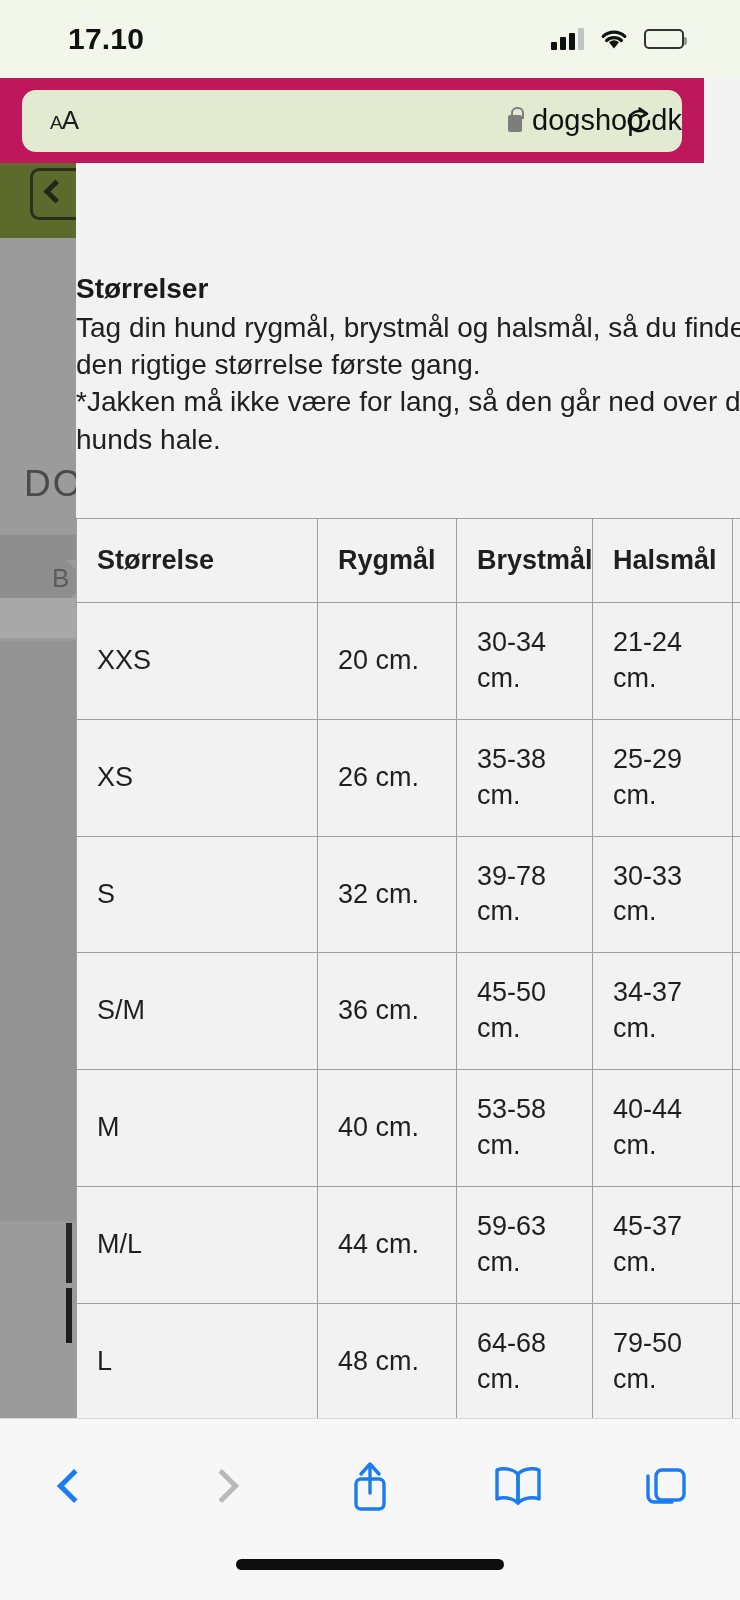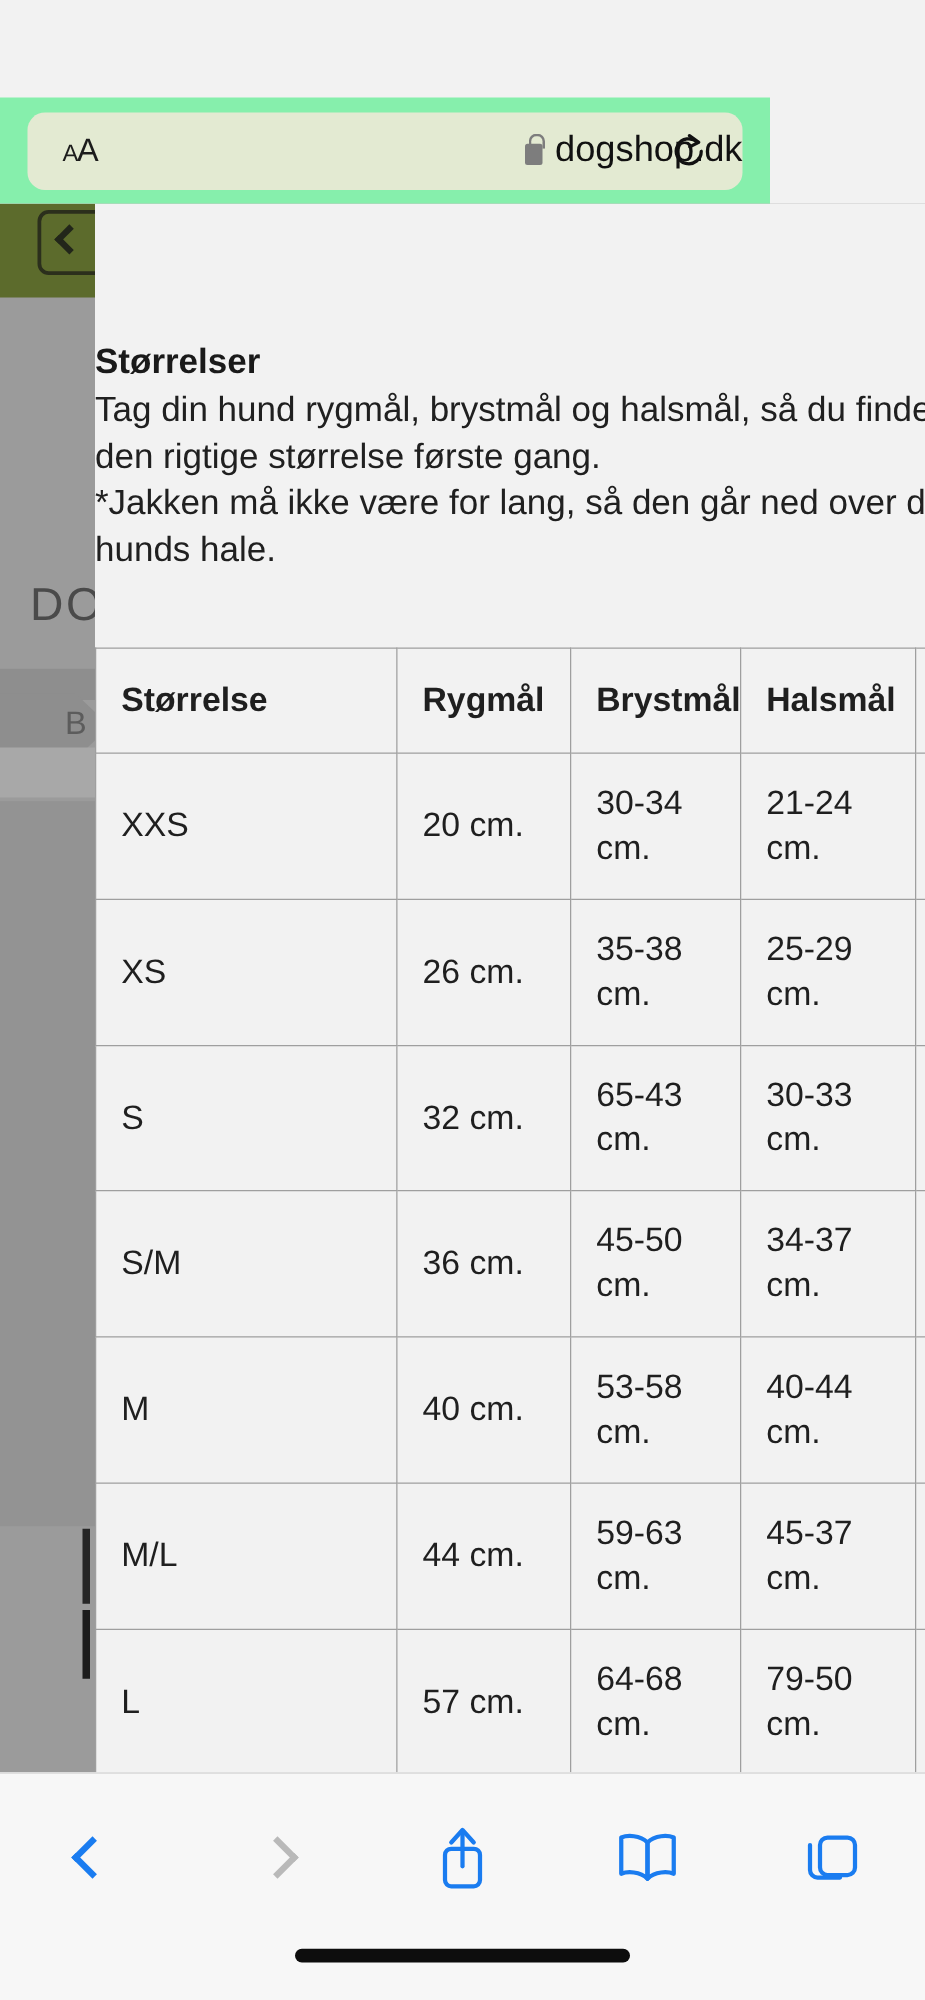--- a/index.html
+++ b/index.html
@@ -43,22 +43,22 @@
   }
   .battery .level { height: 100%; width: 48%; background: #111; border-radius: 2px; }
   .battery:after {
     content: ""; position: absolute; right: -5px; top: 6px;
     width: 3px; height: 8px; background: #9a9a9a; border-radius: 0 2px 2px 0;
   }
 
   
   .urlbar-wrap {
     position: absolute; top: 78px; left: 0;
-    width: 616px; height: 85px;
-    background: #86efac;
+    width: 704px; height: 85px;
+    background: #be185d;
     display: flex; align-items: center;
   }
   .urlbar {
     margin: 0 22px; width: 696px; height: 62px;
     background: #e3ead2; border-radius: 14px;
     display: flex; align-items: center; justify-content: space-between;
     padding: 0 28px;
     position: relative;
   }
   .aa { font-size: 26px; color: #1c1c1c; letter-spacing: -1px; }
@@ -206,20 +206,41 @@
   }
   .chev-nav { width: 24px; height: 24px; border-left: 5px solid; border-bottom: 5px solid; }
   .chev-back { transform: rotate(45deg); color: #1a7cf0; }
   .chev-fwd { transform: rotate(-135deg); color: #b9b9b9; }
 </style>
 </head>
 <body>
 
 <div class="phone">
 
+  <div class="statusbar">
+    <div class="clock">17.10</div>
+    <div class="status-icons">
+      <span class="signal">
+        <i></i>
+          <i></i>
+          <i></i>
+          <i></i>
+      </span>
+      <span class="wifi">
+        <svg width="28" height="21" viewBox="0 0 28 21">
+          <path d="M14 19.5 L9 13.2 a8 8 0 0 1 10 0 Z" fill="#111"></path>
+          <path d="M3.2 7.4 a16 16 0 0 1 21.6 0" stroke="#111" stroke-width="3.2" fill="none" stroke-linecap="round"></path>
+          <path d="M6.6 11.5 a11 11 0 0 1 14.8 0" stroke="#111" stroke-width="3.2" fill="none" stroke-linecap="round"></path>
+        </svg>
+      </span>
+      <span class="battery">
+        <span class="level"></span>
+      </span>
+    </div>
+  </div>
 
   <div class="urlbar-wrap">
     <div class="urlbar">
       <span class="aa"><span class="small">A</span>A</span>
       <span class="url-center">
         <span class="lock"></span>
         <span class="url-text">dogshop.dk</span>
       </span>
       <span class="reload">
         <svg width="30" height="30" viewBox="0 0 30 30">
@@ -280,21 +301,21 @@
             <tr>
               <td class="sizecell">XS</td>
               <td>26 cm.</td>
               <td>35-38 cm.</td>
               <td>25-29 cm.</td>
               <td></td>
             </tr>
             <tr>
               <td class="sizecell">S</td>
               <td>32 cm.</td>
-              <td>65-43 cm.</td>
+              <td>39-78 cm.</td>
               <td>30-33 cm.</td>
               <td></td>
             </tr>
             <tr>
               <td class="sizecell">S/M</td>
               <td>36 cm.</td>
               <td>45-50 cm.</td>
               <td>34-37 cm.</td>
               <td></td>
             </tr>
@@ -307,21 +328,21 @@
             </tr>
             <tr>
               <td class="sizecell">M/L</td>
               <td>44 cm.</td>
               <td>59-63 cm.</td>
               <td>45-37 cm.</td>
               <td></td>
             </tr>
             <tr>
               <td class="sizecell">L</td>
-              <td>57 cm.</td>
+              <td>48 cm.</td>
               <td>64-68 cm.</td>
               <td>79-50 cm.</td>
               <td></td>
             </tr>
 
           </tbody>
         </table>
       </div>
     </div>
 

